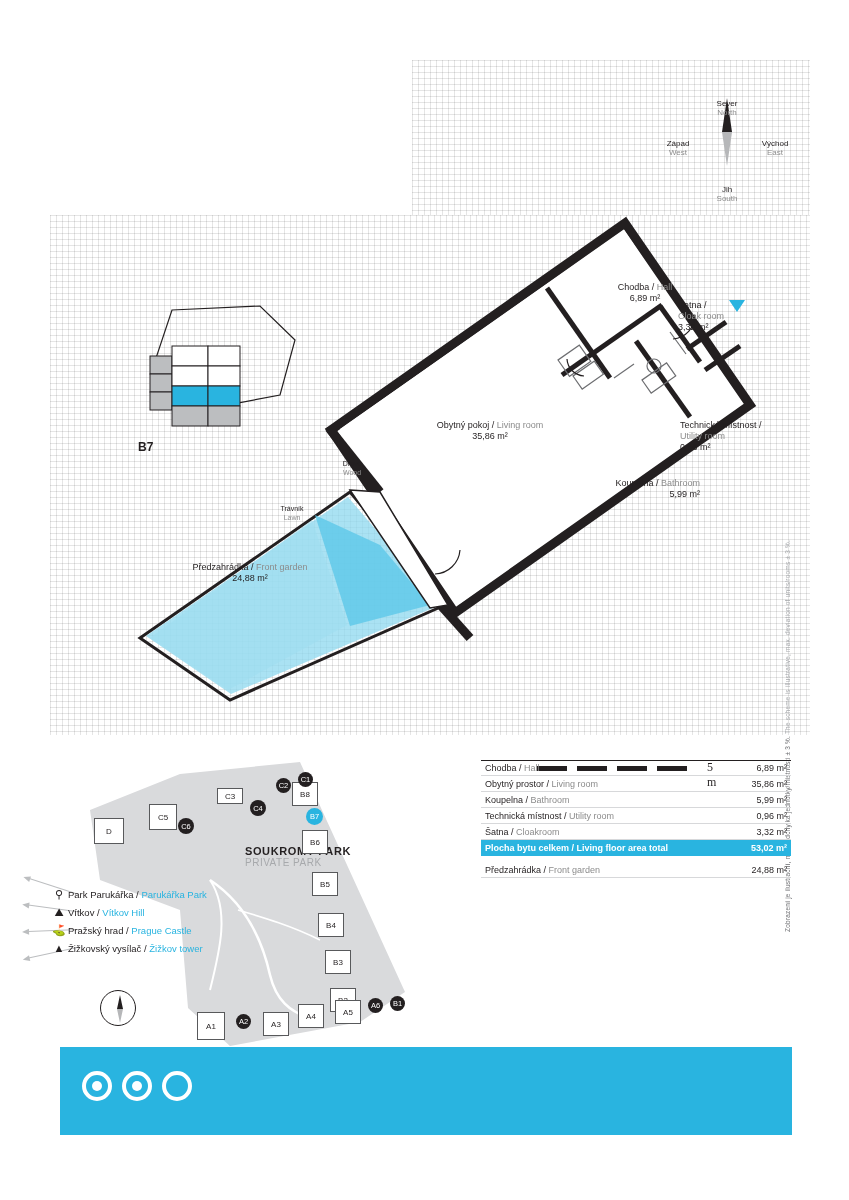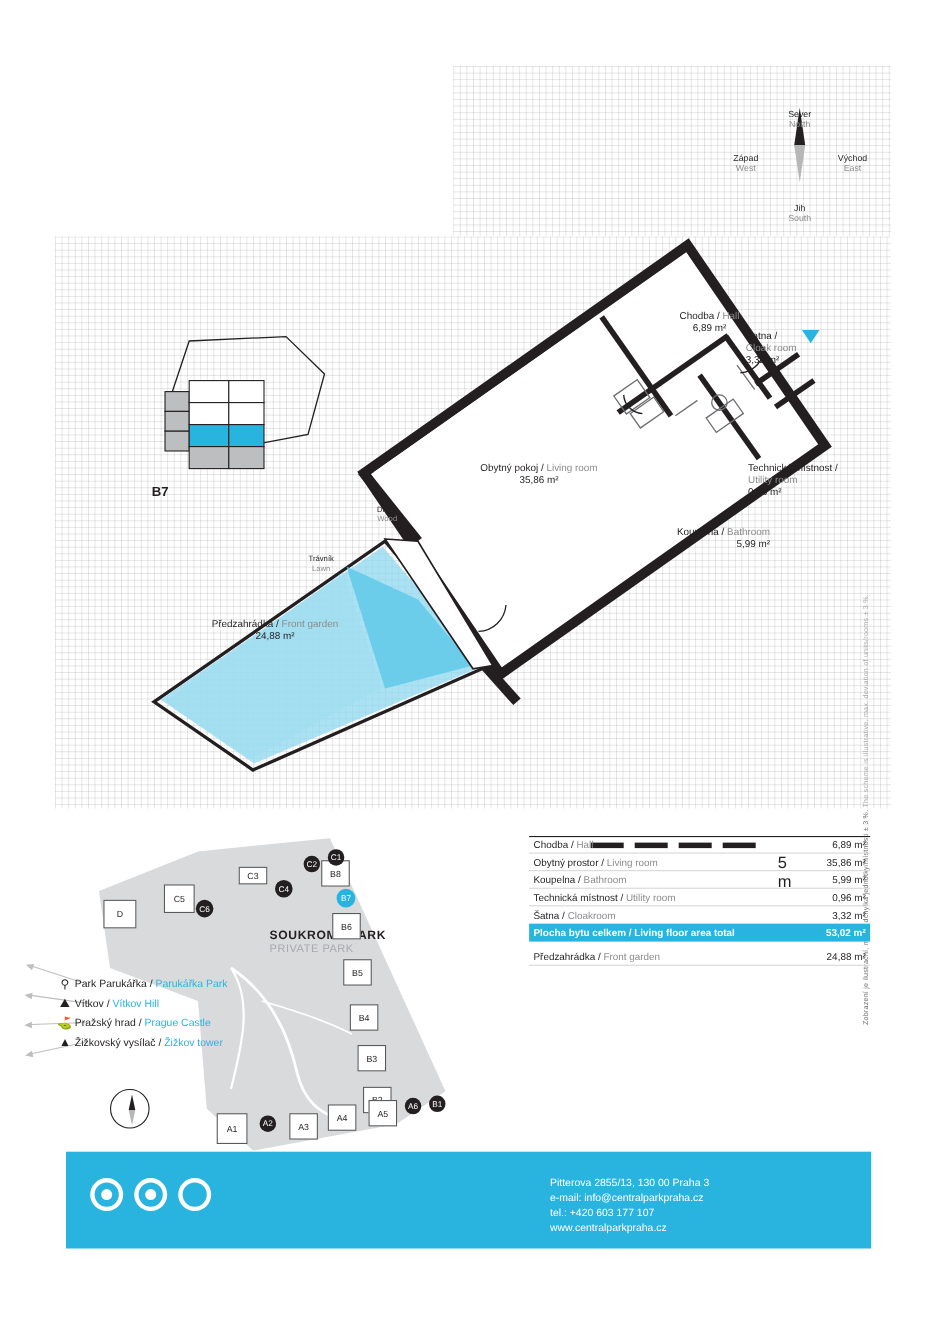--- a/index.html
+++ b/index.html
@@ -52,21 +52,21 @@
 
   .roomlabel { position:absolute; font-size:9px; line-height:11px; text-align:center; }
   .roomlabel .cz { color:#231f20; }
   .roomlabel .en { color:#8c8c8c; }
   .roomlabel .area { color:#231f20; }
   .roomlabel.left { text-align:left; }
   .roomlabel.right { text-align:right; }
 
   .scalebar { position:absolute; left:487px; top:700px; width:160px; height:18px; }
   .scalebar .seg { position:absolute; top:6px; height:5px; background:#231f20; }
-  .scalebar .lab { position:absolute; left:170px; top:16px; font-size:15px; }
+  .scalebar .lab { position:absolute; left:170px; top:0px; font-size:12px;font-family:Liberation Serif, serif; }
 
   
   .keydiag { position:absolute; left:80px; top:240px; width:210px; height:180px; }
   .keydiag .b7 { position:absolute; left:8px; top:140px; font-size:12px; font-weight:bold; }
 
   
   .sitemap { position:absolute; left:60px; top:760px; width:400px; height:280px; }
   .sitemap .pk-title { position:absolute; left:185px; top:85px; font-size:11px; font-weight:bold; letter-spacing:0.6px; color:#231f20;}
   .sitemap .pk-sub { position:absolute; left:185px; top:97px; font-size:10px; letter-spacing:0.5px; color:#a7a9ac;}
 
@@ -406,21 +406,15 @@
   <div class="footer">
     <div class="logo">
       <div class="ring">
           <i></i>
         </div>
       <div class="ring">
           <i></i>
         </div>
       <div class="ring empty"></div>
     </div>
-    <div class="contact">
-      <div>Pitterova 2855/13, 130 00  Praha 3</div>
-      <div>e-mail: info@centralparkpraha.cz</div>
-      <div>tel.: +420 603 177 107</div>
-      <div>www.centralparkpraha.cz</div>
-    </div>
   </div>
 
 </div>
 
 </body></html>

